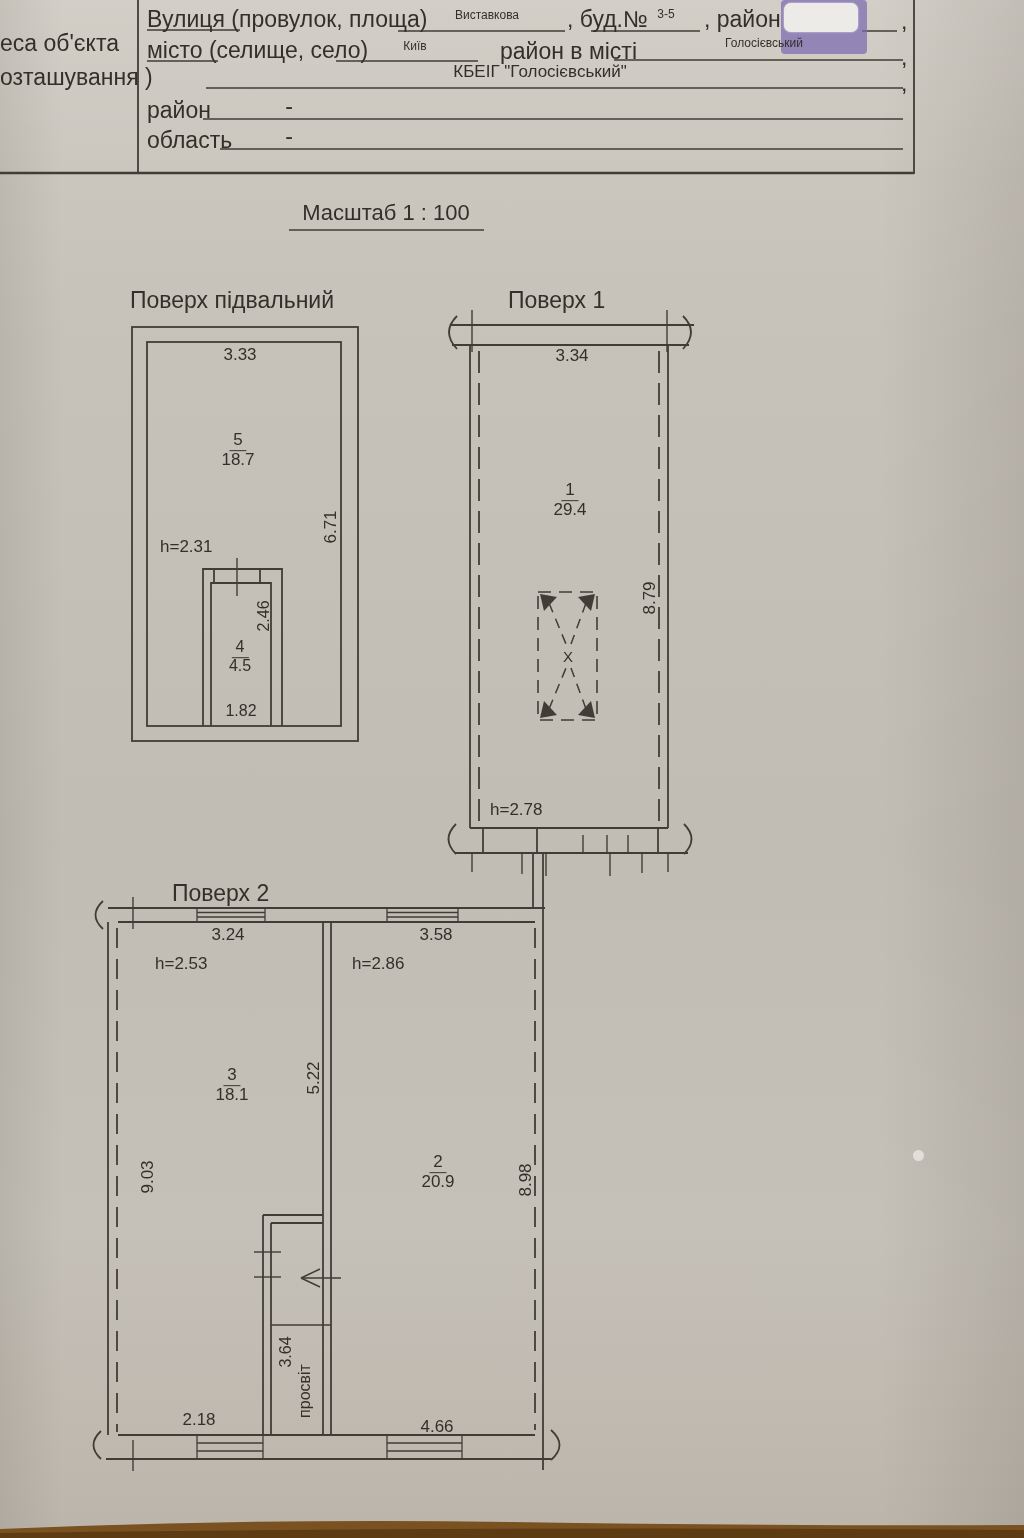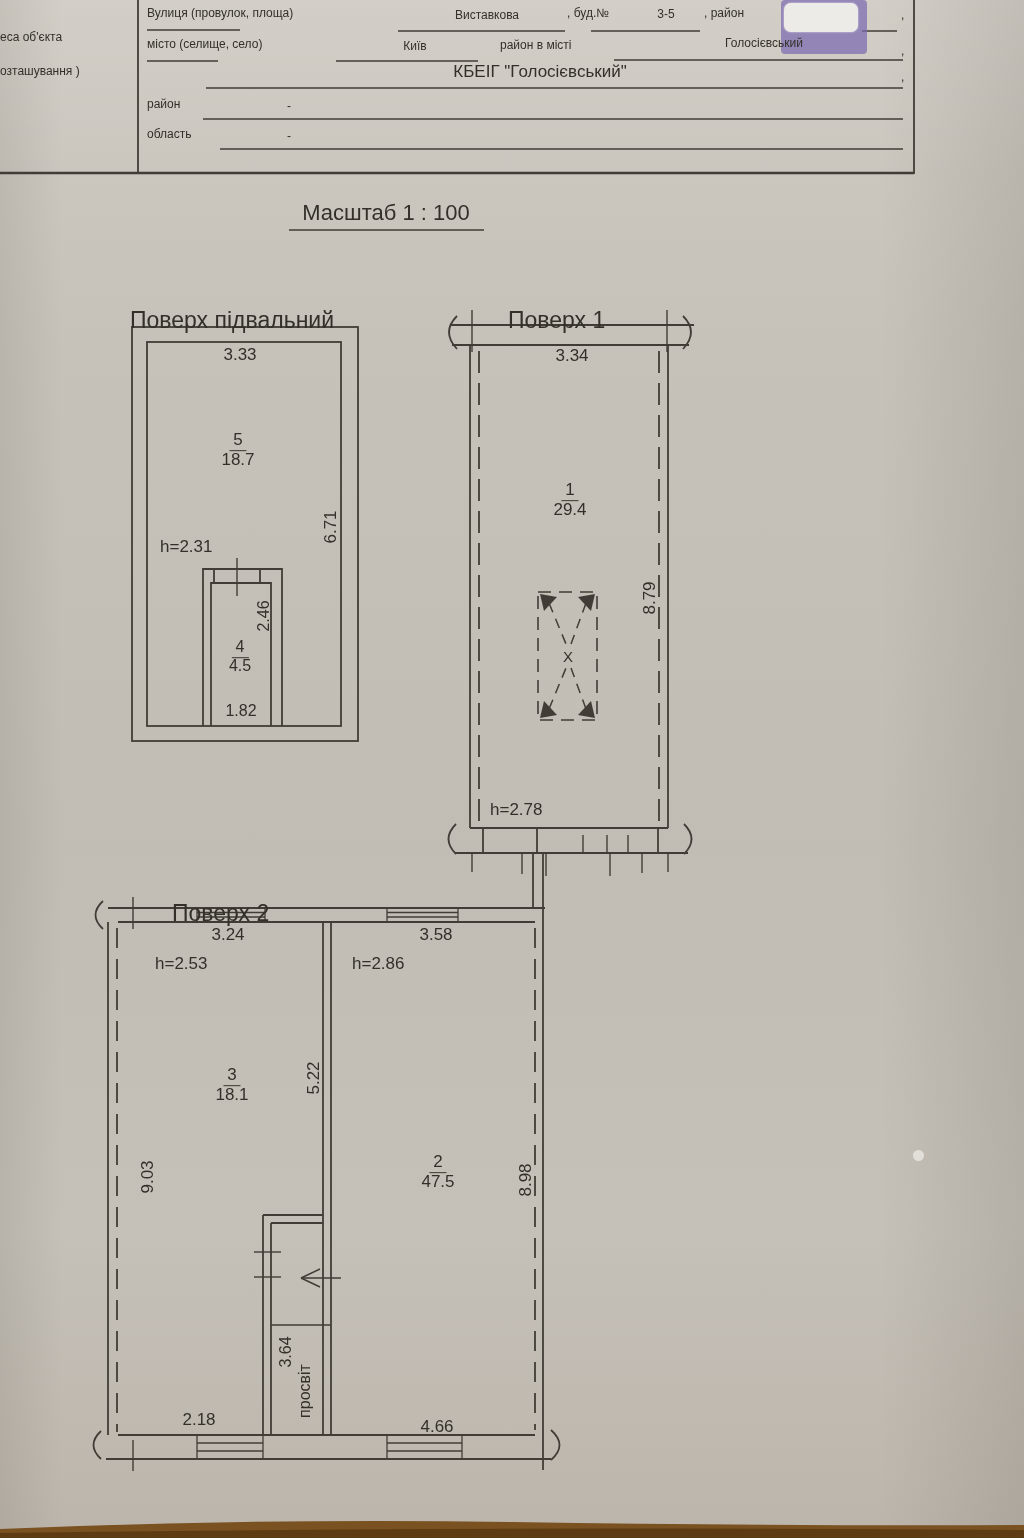--- a/index.html
+++ b/index.html
@@ -7,22 +7,22 @@
     position:relative;width:1024px;height:1538px;overflow:hidden;
     background:linear-gradient(180deg,#cfcac2 0%,#c7c2b9 22%,#c2bdb4 55%,#c6c1b8 82%,#cac4bb 97%);
     font-family:"Liberation Sans", sans-serif;color:#33302a;
   }
   .shade-right{position:absolute;inset:0;background:linear-gradient(90deg,rgba(70,65,55,0.10) 0%,rgba(0,0,0,0) 6%,rgba(0,0,0,0) 86%,rgba(80,74,64,0.14) 100%);pointer-events:none;}
   .shade-bottom{position:absolute;inset:0;background:linear-gradient(180deg,rgba(255,255,255,0.08) 0%,rgba(0,0,0,0) 12%,rgba(0,0,0,0) 80%,rgba(60,52,40,0.10) 99%);pointer-events:none;}
   svg.lines{position:absolute;left:0;top:0;}
   .t{position:absolute;white-space:nowrap;}
   .c{transform:translate(-50%,-50%);}
   .v{transform:translate(-50%,-50%) rotate(-90deg);}
-  .fs16{font-size:16px;} .fs17{font-size:17px;} .fs19{font-size:12px;text-align:right;} .fs20{font-size:12px;}
-  .fs22{font-size:22px;} .fs23{font-size:23px;margin-top:20px;}
+  .fs16{font-size:16px;} .fs17{font-size:17px;} .fs19{font-size:23px;text-align:right;} .fs20{font-size:12px;}
+  .fs22{font-size:22px;} .fs23{font-size:23px;}
   .frac{position:absolute;transform:translate(-50%,-50%);display:flex;flex-direction:column;align-items:center;line-height:1.05;font-size:17px;}
   .frac .num{border-bottom:1.6px solid #3a362f;padding:0 4px 1px 4px;}
   .redact-purple{position:absolute;left:781px;top:0;width:86px;height:54px;background:rgba(123,107,178,0.72);border-radius:4px;}
   .redact-white{position:absolute;left:784px;top:3px;width:74px;height:29px;background:#edebe7;border-radius:7px;box-shadow:0 0 2px rgba(255,255,255,0.8);}
   .paper-dot{position:absolute;left:913px;top:1150px;width:11px;height:11px;border-radius:50%;background:rgba(232,229,223,0.85);}
 </style>
 </head>
 <body>
 
 <div class="page">
@@ -225,21 +225,21 @@
   <span class="t c fs17" style="left:228px;top:935px">3.24</span>
   <span class="t c fs17" style="left:436px;top:935px">3.58</span>
   <span class="t fs17" style="left:155px;top:954px">h=2.53</span>
   <span class="t fs17" style="left:352px;top:954px">h=2.86</span>
   <div class="frac" style="left:232px;top:1085px">
     <span class="num">3</span>
     <span>18.1</span>
   </div>
   <div class="frac" style="left:438px;top:1172px">
     <span class="num">2</span>
-    <span>47.5</span>
+    <span>20.9</span>
   </div>
   <span class="t v fs17" style="left:148px;top:1177px">9.03</span>
   <span class="t v fs17" style="left:314px;top:1078px">5.22</span>
   <span class="t v fs17" style="left:526px;top:1180px">8.98</span>
   <span class="t v fs16" style="left:286px;top:1352px">3.64</span>
   <span class="t v fs16" style="left:305px;top:1391px">просвіт</span>
   <span class="t c fs17" style="left:199px;top:1420px">2.18</span>
   <span class="t c fs17" style="left:437px;top:1427px">4.66</span>
 
 </div>

